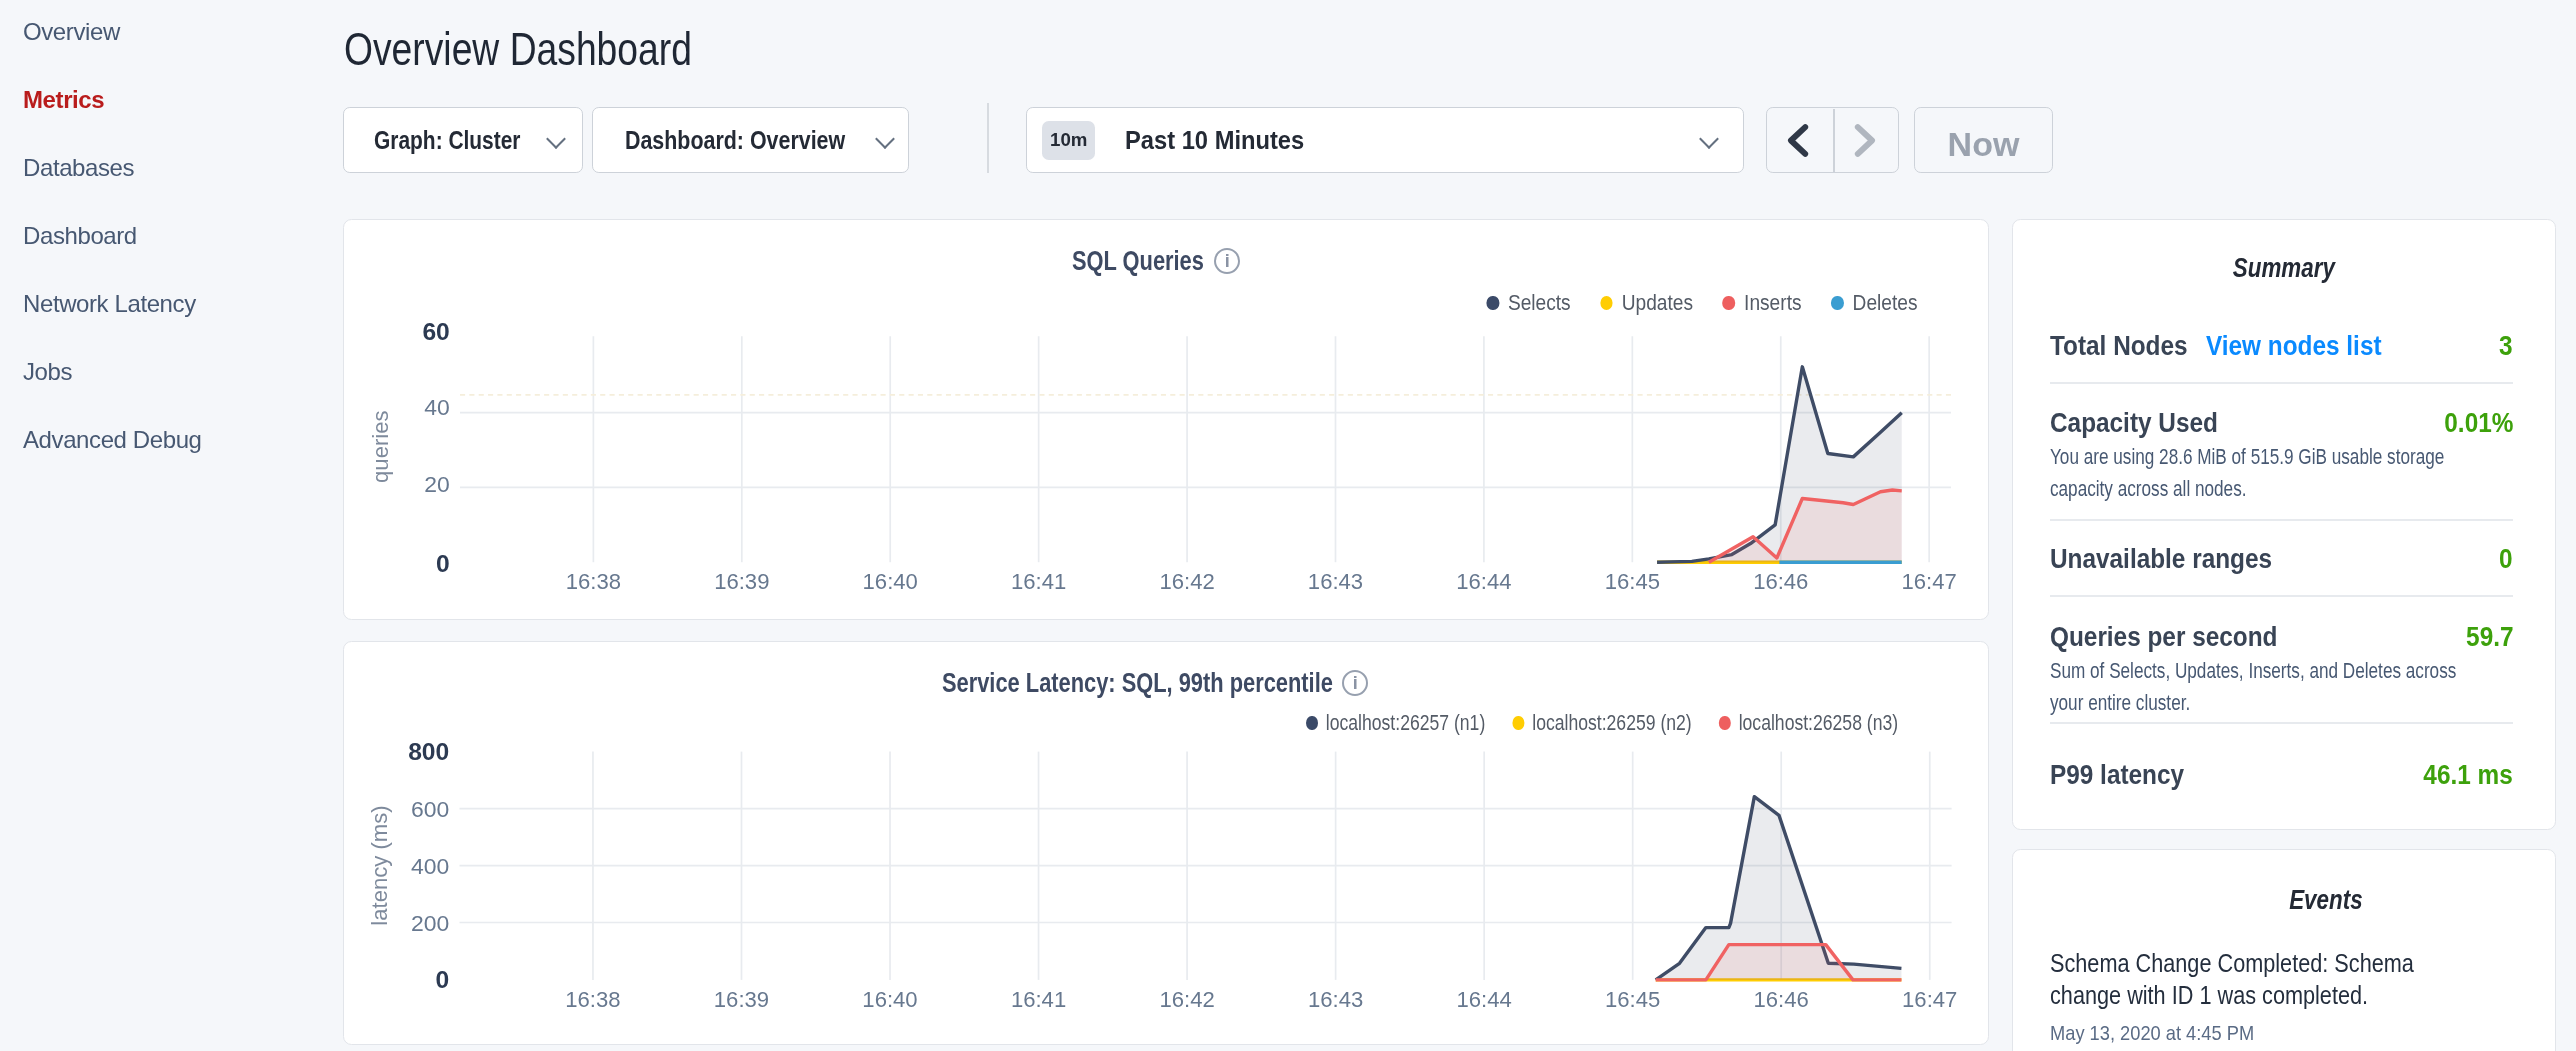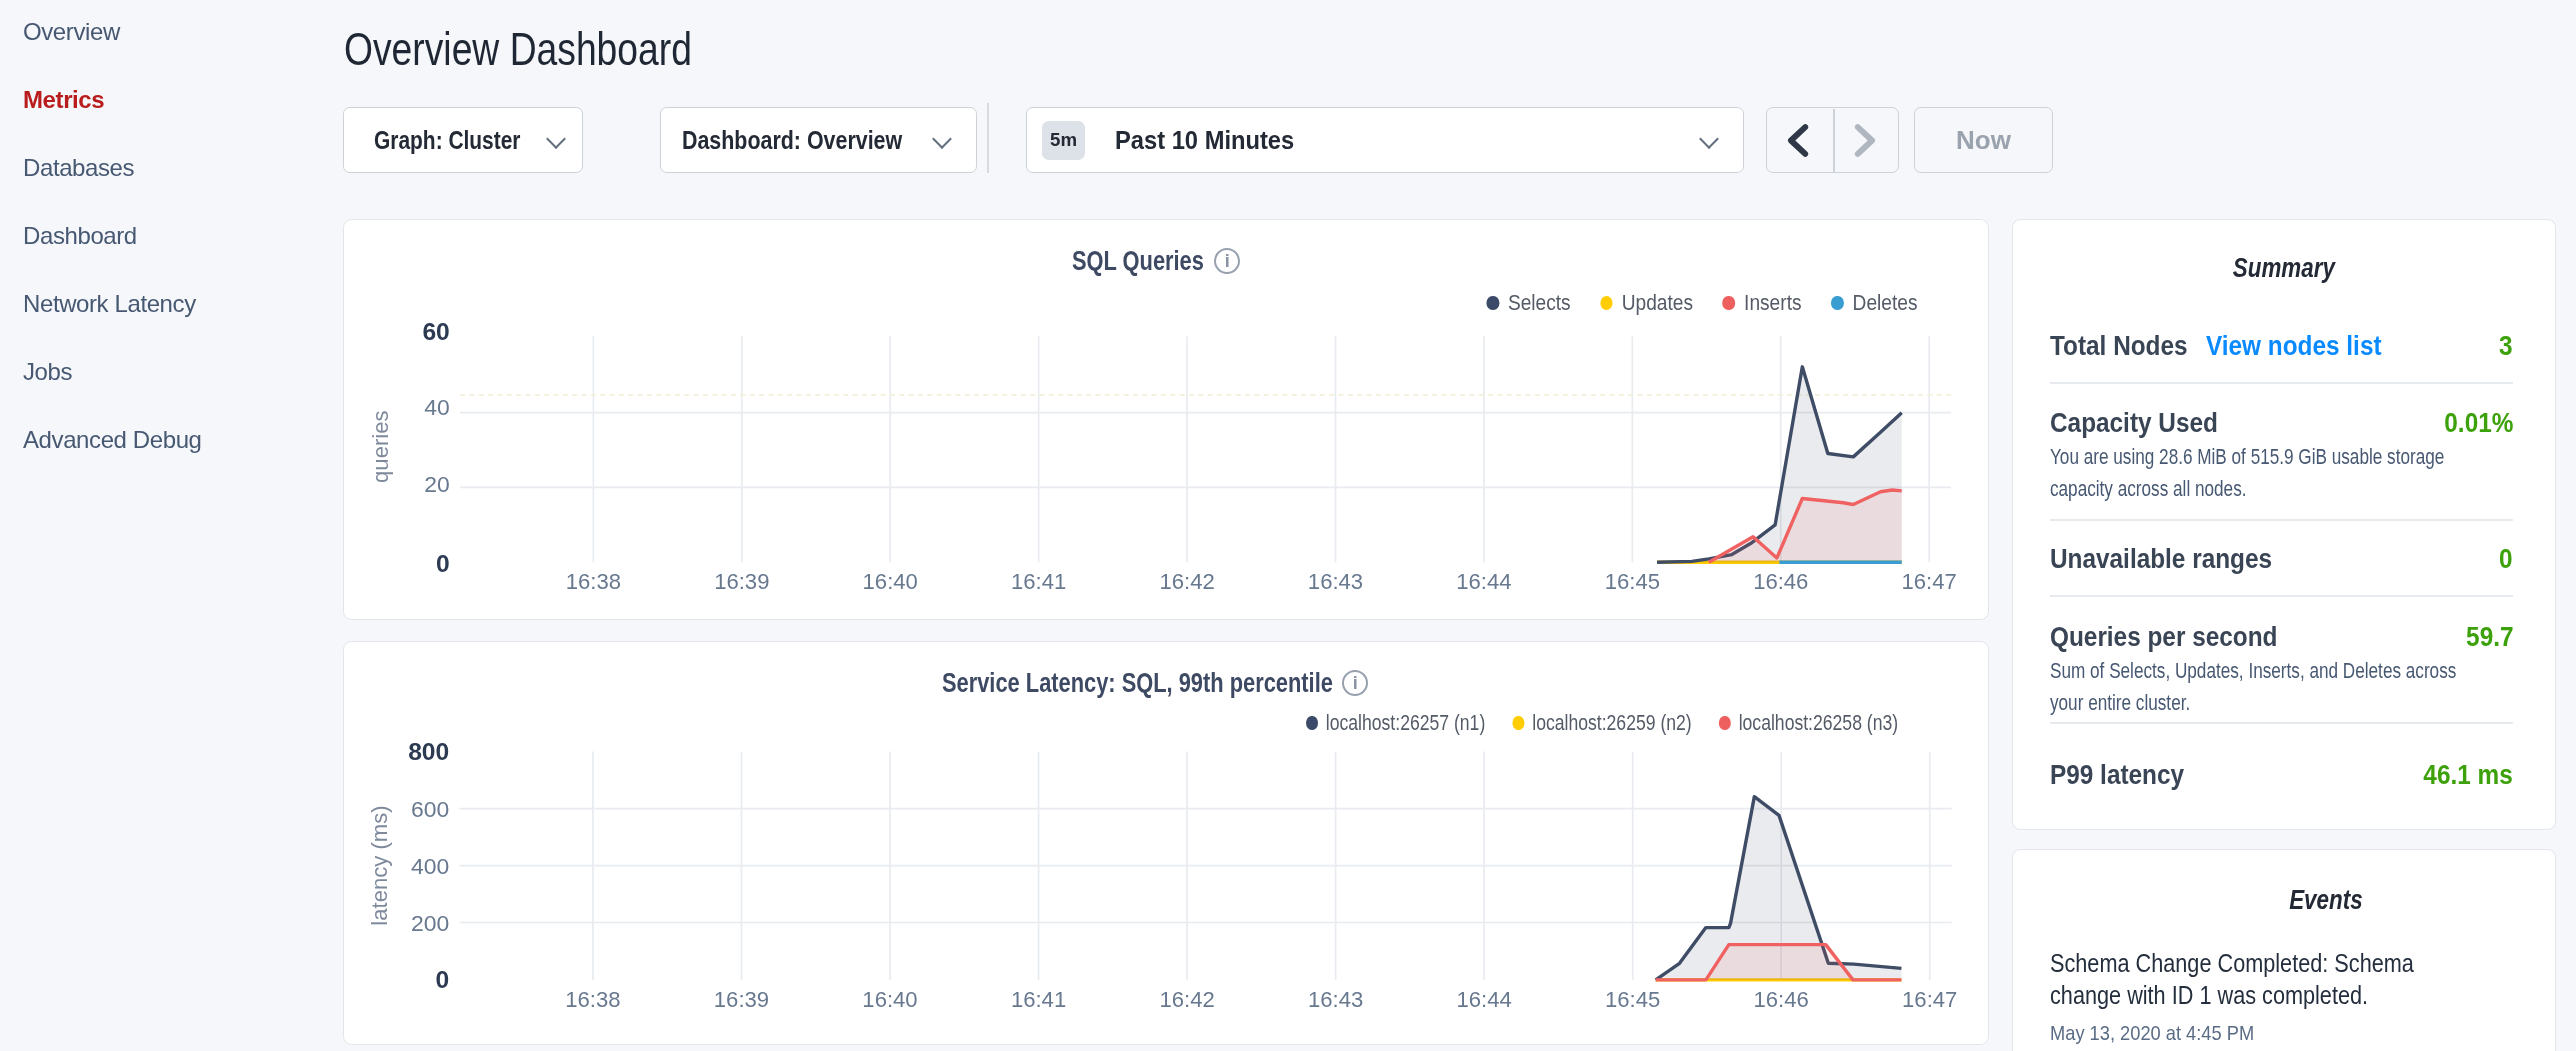--- a/index.html
+++ b/index.html
@@ -58,40 +58,40 @@
 <div class="nav" style="top:290px;">Network Latency</div>
 <div class="nav" style="top:358px;">Jobs</div>
 <div class="nav" style="top:426px;">Advanced Debug</div>
 
 <div id="title">Overview Dashboard</div>
 
 <div class="ctl" style="left:343px; width:240px; justify-content:center;">
   <span class="lbl" style="transform:scaleX(0.82);">Graph: Cluster</span>
     <span class="chev" style="margin-left:10.2px;"></span>
 </div>
-<div class="ctl" style="left:660px; width:317px; ">
+<div class="ctl" style="left:592px; width:317px; justify-content:center;">
   <span class="lbl" style="transform:scaleX(0.84);">Dashboard: Overview</span>
     <span class="chev" style="margin-left:10.2px;"></span>
 </div>
 <div id="sep1"></div>
 <div class="ctl" style="left:1026px; width:718px;">
-  <span id="badge10m">5m</span>
+  <span id="badge10m">10m</span>
   <span class="lbl" style="margin-left:30px; transform:scaleX(0.93); transform-origin:left center;">Past 10 Minutes</span>
   <span class="chev" style="margin-left:auto; margin-right:22px;"></span>
 </div>
 <div class="navbtn" style="left:1766px; width:133px;"></div>
 <div class="abs" style="left:1833px; top:109px; width:1.7px; height:63px; background:#cdd2d9;"></div>
 <svg class="abs" style="left:1780px; top:121px;" width="37" height="39" viewBox="0 0 44 46">
   <polyline points="30,7 13,23 30,39" fill="none" stroke="#2f3847" stroke-width="7" stroke-linecap="round" stroke-linejoin="round"></polyline>
 </svg>
 <svg class="abs" style="left:1846px; top:121px;" width="37" height="39" viewBox="0 0 44 46">
   <polyline points="14,7 31,23 14,39" fill="none" stroke="#b0b6bf" stroke-width="7" stroke-linecap="round" stroke-linejoin="round"></polyline>
 </svg>
 <div class="navbtn" style="left:1914px; width:139px;"></div>
-<div class="abs" style="left:1914px; top:125px; width:139px; text-align:center; font-size:26px; font-weight:bold; color:#9aa2ae;">Now</div>
+<div class="abs" style="left:1914px; top:125px; width:139px; text-align:center; font-size:34px; font-weight:bold; color:#9aa2ae;">Now</div>
 
 <div class="card" id="p1" style="left:343px; top:219px; width:1646px; height:401px;"></div>
 <div class="gtitlebox" style="left:333px; top:245px;">
   <span class="gtitle" style="margin-right:-37px;">SQL Queries</span><span class="info">i</span>
 </div>
 <div class="legend" style="right:659px; top:290px; transform:scaleX(0.87);">
   <span class="dot" style="background:#3b4a68;"></span>
     <span style="margin-right:34px;">Selects</span>
   <span class="dot" style="background:#ffcd02;"></span>
     <span style="margin-right:34px;">Updates</span>

